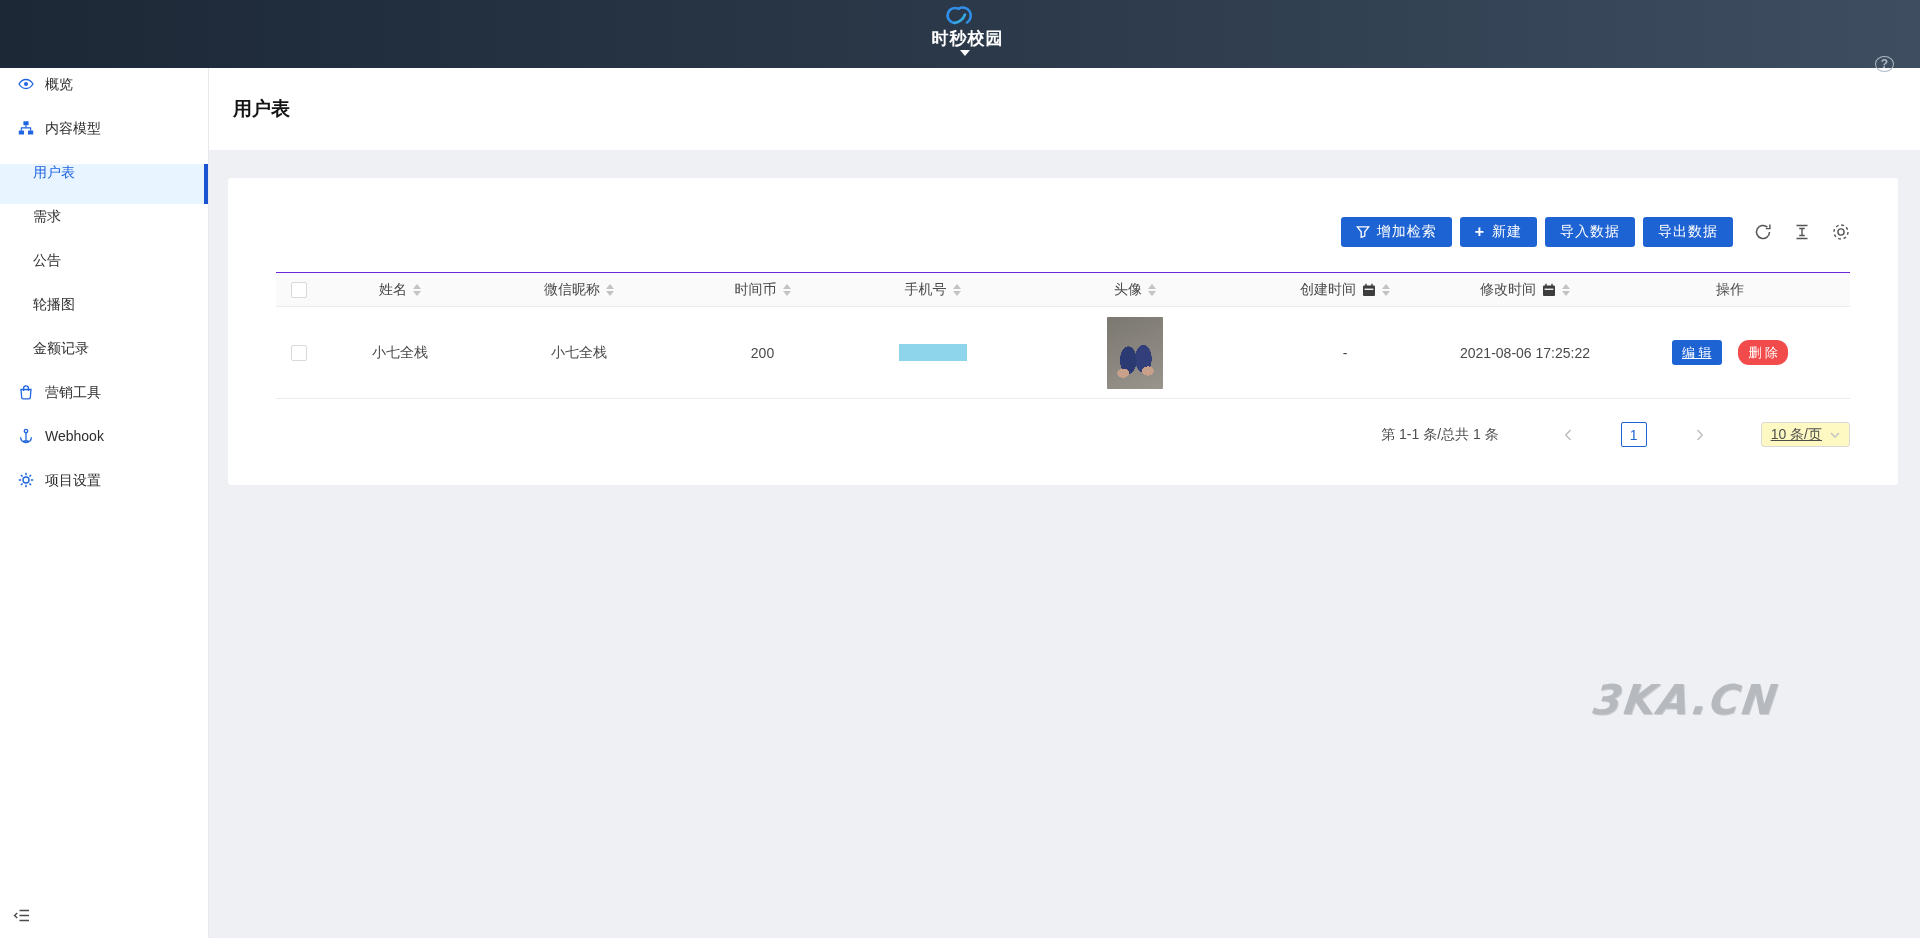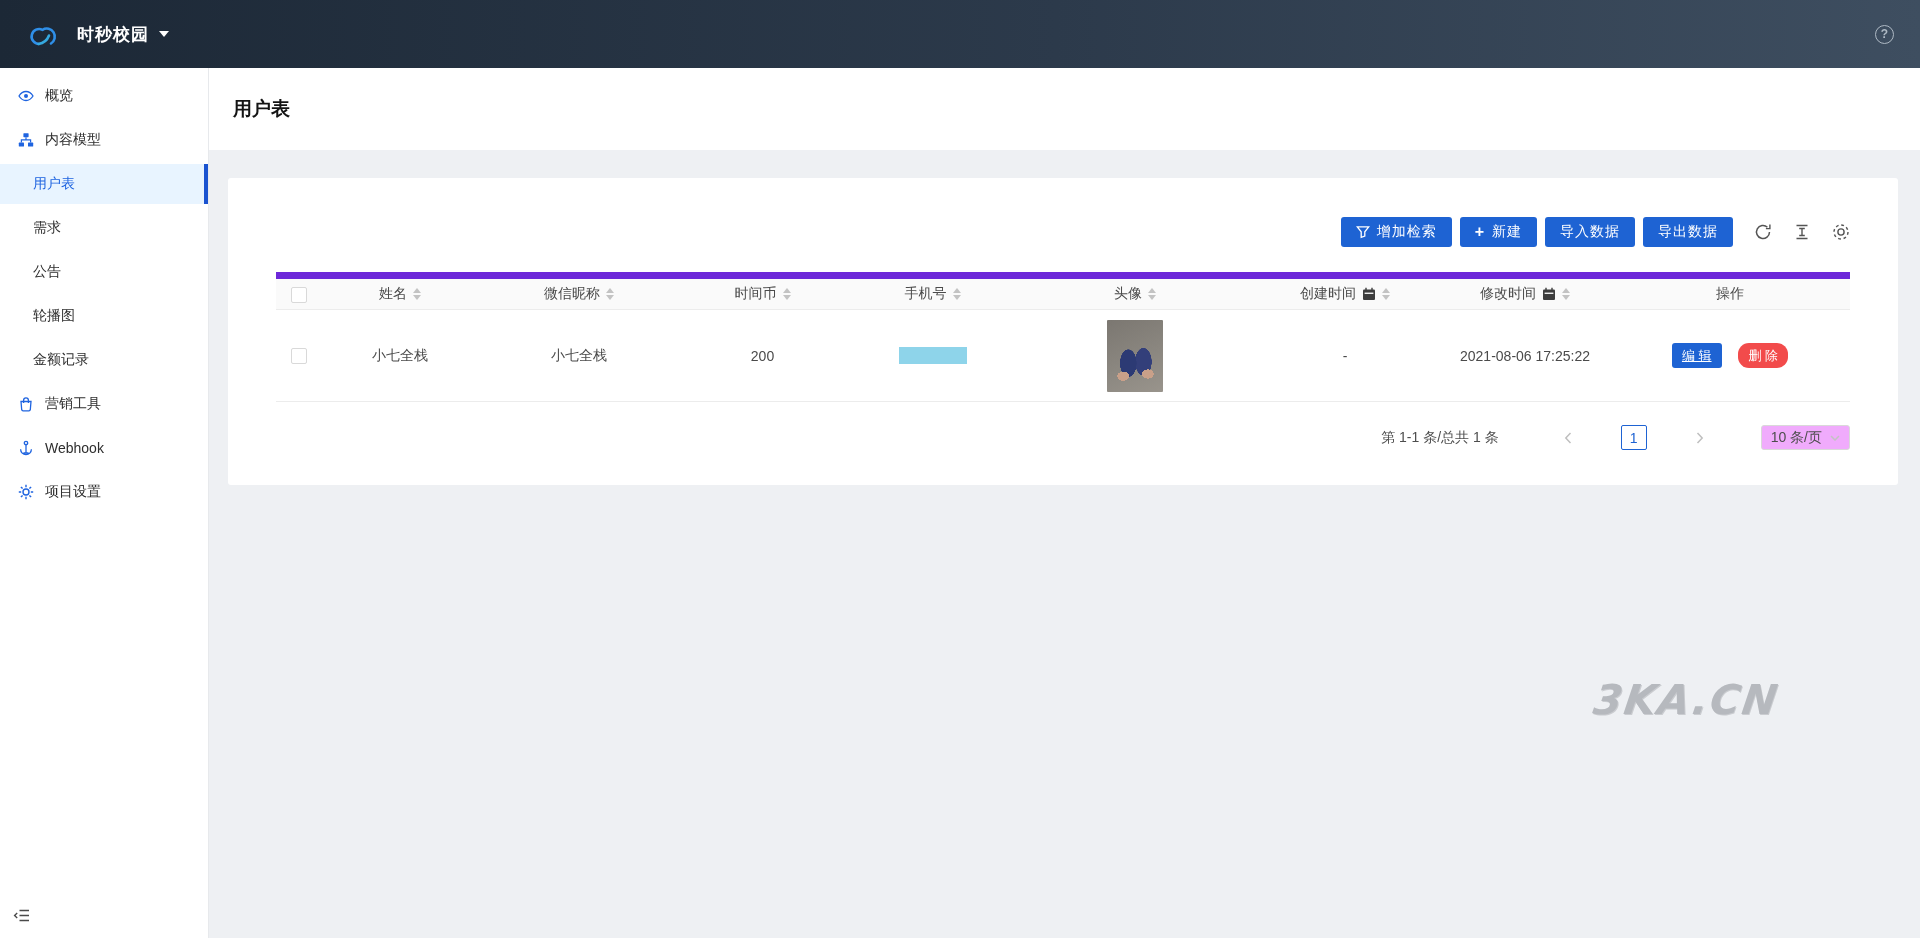--- a/index.html
+++ b/index.html
@@ -7,42 +7,42 @@
   body {
     font-family:"Liberation Sans","DejaVu Sans",sans-serif;
     background:#eef0f3; position:relative; color:#333;
   }
   svg { display:block; }
 
   
   .topbar {
     position:absolute; left:0; top:0; width:1920px; height:68px;
     background:linear-gradient(90deg,#1c2836 0%,#2c3a4b 55%,#3e4e60 100%);
-    display:flex; align-items:center; padding:0 26px; z-index:5;
+    display:flex; align-items:center; padding:0 26px; z-index:5;flex-direction:column;
   }
   .logo { width:36px; height:27px; color:#2f8fe8; }
   .topbar-title { color:#ffffff; font-size:17px; font-weight:bold; margin-left:15px; letter-spacing:1px; }
   .caret-down {
     width:0; height:0; margin-left:10px;
     border-left:5px solid transparent; border-right:5px solid transparent;
     border-top:6px solid #ffffff;
   }
   .topbar-help {
     margin-left:auto; width:19px; height:19px; border:1.5px solid #aeb9c4;
     border-radius:50%; color:#aeb9c4; font-size:12px; font-weight:bold;
     display:flex; align-items:center; justify-content:center; cursor:pointer;
   }
 
   
   .sidebar {
     position:absolute; left:0; top:68px; width:209px; bottom:0;
     background:#ffffff; border-right:1px solid #e7e9ec; padding-top:4px; z-index:4;
   }
   .side-item {
-    height:40px; margin:4px 0; display:flex; align-items:center;
+    height:40px; margin:4px 0; display:flex; 
     padding-left:18px; font-size:14px; color:#2e2e2e; cursor:pointer; position:relative;
   }
   .side-item .s-icon { width:16px; height:16px; color:#1f64e0; margin-right:11px; flex:0 0 auto; }
   .side-item.parent-active { color:#1f64e0; }
   .side-item .chev { margin-left:auto; margin-right:26px; width:11px; height:7px; color:#333; }
   .side-sub { padding-left:33px; }
   .side-sub.active { background:#e8f4ff; color:#1f64e0; }
   .side-sub.active::after {
     content:""; position:absolute; right:0; top:0; bottom:0; width:4px; background:#1a53d0;
   }
@@ -69,21 +69,21 @@
     font-family:inherit; letter-spacing:1px;
   }
   .btn .b-icon { width:14px; height:14px; color:#fff; }
   .plus-glyph { font-size:16px; font-weight:bold; line-height:1; }
   .tool-icon { width:18px; height:18px; color:#545454; margin-left:21px; cursor:pointer; }
 
   
   table { width:100%; border-collapse:collapse; table-layout:fixed; margin-top:25px; }
   thead th {
     height:34px; background:#fafafa; font-weight:normal; font-size:14px; color:#4a4a4a;
-    border-top:7px solid #6d28d9; border-bottom:1px solid #ececec; text-align:center; cursor:pointer;
+    border-top:1px solid #6d28d9; border-bottom:1px solid #ececec; text-align:center; cursor:pointer;
   }
   tbody td {
     height:92px; border-bottom:1px solid #ececec; text-align:center;
     font-size:14px; color:#4a4a4a;
   }
   .th-inner { display:inline-flex; align-items:center; gap:6px; }
   .sorter { display:inline-flex; flex-direction:column; gap:2px; }
   .sorter i { width:0; height:0; border-left:4px solid transparent; border-right:4px solid transparent; display:block; }
   .sorter .up { border-bottom:5px solid #c3c3c3; }
   .sorter .dn { border-top:5px solid #c3c3c3; }
@@ -116,21 +116,21 @@
   }
   .pg-summary { margin-right:16px; }
   .pg-arrow { width:8px; height:12px; color:#bfbfbf; margin:0 8px; cursor:pointer; }
   .pg-current {
     min-width:26px; height:25px; border:1px solid #1e63d3; border-radius:2px;
     color:#1e63d3; display:flex; align-items:center; justify-content:center; cursor:pointer;
   }
   .pg-size {
     margin-left:8px; height:25px; border:1px solid #d9d9d9; border-radius:3px;
     padding:0 9px; display:flex; align-items:center; gap:8px; color:#4d4d4d;
-    background:#f0abfc; cursor:pointer;
+    background:#fef9c3; cursor:pointer;text-decoration:underline;
   }
   .pg-size .sel-caret { width:10px; height:6px; color:#c3c3c3; }
 
   
   .watermark {
     position:absolute; left:1594px; top:676px; font-size:41px; font-weight:bold;
     font-style:italic; font-family:"DejaVu Sans","Liberation Sans",sans-serif;
     color:#b6b9be; letter-spacing:2px; transform:skewX(-8deg);
     text-shadow:1px 1px 0 #caccd0; user-select:none;
   }

